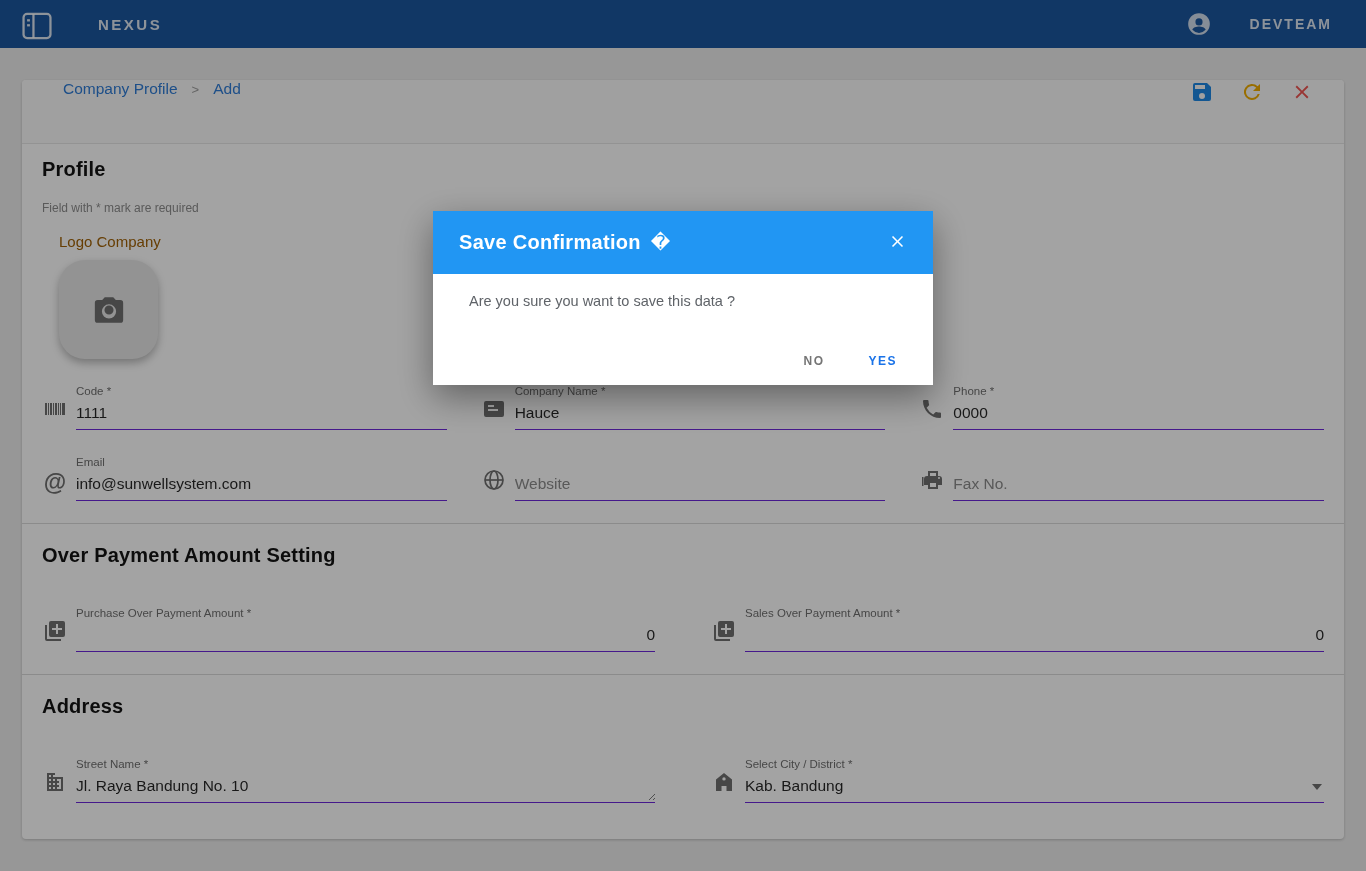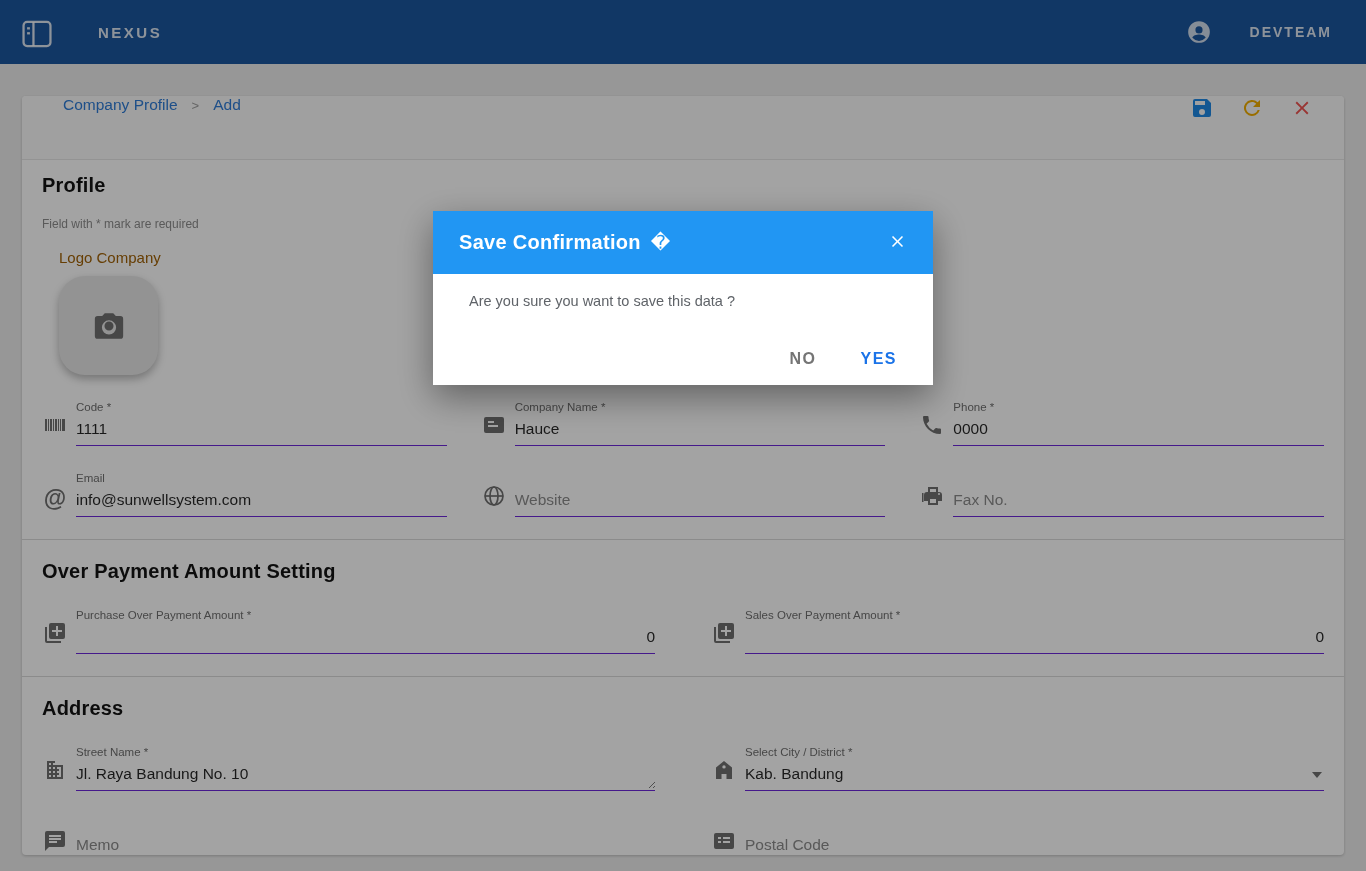--- a/index.html
+++ b/index.html
@@ -1,20 +1,20 @@
 <!DOCTYPE html>
 <html><head>
 <meta charset="utf-8">
 <style>
   * { margin:0; padding:0; box-sizing:border-box; }
   html,body { width:1366px; height:871px; overflow:hidden; }
   body { font-family:"Liberation Sans","DejaVu Sans",sans-serif; background:#ededed; position:relative; }
 
   
-  .navbar { height:64px; background:#1c569f; display:flex; align-items:center; padding:0 16px; position:relative; z-index:1; }
+  .navbar { height:48px; background:#1c569f; display:flex; align-items:center; padding:0 16px; position:relative; z-index:1; }
   .nav-toggle { width:34px; height:30px; margin-left:4px; cursor:pointer; color:rgba(255,255,255,.85); }
   .brand { margin-left:44px; color:rgba(255,255,255,.85); font-size:15px; font-weight:bold; letter-spacing:2.5px; }
   .nav-right { margin-left:auto; display:flex; align-items:center; gap:10px; padding-right:18px; }
   .avatar { width:26px; height:26px; color:rgba(255,255,255,.8); }
   .user-label { color:rgba(255,255,255,.85); font-size:14px; font-weight:bold; letter-spacing:2px;margin-left:28px; }
 
   
   .main { padding:32px 22px 0; }
   .card { background:#ffffff; border-radius:4px; height:759px; overflow:hidden; box-shadow:0 1px 3px rgba(0,0,0,.2); }
   .card-header { height:64px; background:#fafafa; border-bottom:1px solid #e6e6e6; display:flex; align-items:flex-start; padding:0 30px 0 41px; }
@@ -29,21 +29,21 @@
 
   .card-body { padding:14px 20px 0; }
   h2.sec { font-size:20px; font-weight:bold; color:#141414; letter-spacing:.2px; }
   .required-note { font-size:12px; color:#8d8d8d; margin-top:20px; }
 
   .logo-label { margin:18px 0 10px 17px; font-size:15px; color:#a16207; }
   .logo-box { margin-left:17px; width:99px; height:99px; border-radius:26px; background:#e7e7e7; box-shadow:0 4px 8px rgba(0,0,0,.28); display:flex; align-items:center; justify-content:center; cursor:pointer; }
   .logo-box svg { width:34px; height:34px; color:#6f6f6f; }
 
   .row3 { display:grid; grid-template-columns:1fr 1fr 1fr; column-gap:34px; margin-top:26px; }
-  .row2 { display:grid; grid-template-columns:1fr 1fr; column-gap:56px; margin-top:26px; }
+  .row2 { display:grid; grid-template-columns:1fr 1fr; column-gap:56px; margin-top:40px; }
   .fcell { display:flex; align-items:flex-end; }
   .ficon { width:26px; height:26px; color:#6f6f6f; margin:0 8px 8px 0; flex:none; display:flex; align-items:center; justify-content:center; }
   .ficon svg { width:24px; height:24px; }
   .ficon.at { font-size:23px; font-weight:bold; color:#6f6f6f; line-height:1; margin-bottom:6px; }
   .fbox { flex:1; position:relative; }
   .flabel { font-size:11.5px; color:#6f6f6f; display:block; height:15px; }
   .fbox input { width:100%; border:none; outline:none; background:transparent; border-bottom:1px solid #6d28d9; font-size:15.5px; color:rgba(0,0,0,.85); padding:4px 0 7px; font-family:inherit; }
   .fbox input::placeholder { color:#8b8b8b; opacity:1; }
   .fbox input.num { text-align:right; }
   .caret { position:absolute; right:2px; bottom:13px; width:0; height:0; border-left:5px solid transparent; border-right:5px solid transparent; border-top:6px solid #6f6f6f; cursor:pointer; }
@@ -54,21 +54,21 @@
 
   
   .scrim { position:fixed; inset:0; background:rgba(0,0,0,.36); z-index:5; }
   .modal { position:fixed; left:433px; top:211px; width:500px; height:174px; background:#ffffff; border-radius:0; z-index:6; box-shadow:0 12px 34px rgba(0,0,0,.4); overflow:hidden; }
   .modal-head { height:63px; background:#2196f3; display:flex; align-items:center; padding:0 26px; }
   .modal-title { color:#ffffff; font-size:20px; font-weight:bold; letter-spacing:.3px; }
   .modal-help { color:#ffffff; font-size:19px; margin-left:10px; }
   .modal-x { margin-left:auto; color:#ffffff; font-size:19px; cursor:pointer; line-height:1; }
   .modal-body { padding:19px 36px 0; font-size:14.5px; color:#5f6368; }
   .modal-actions { position:absolute; right:36px; bottom:17px; display:flex; gap:44px; }
-  .dlg-btn { font-size:16px; font-weight:bold; letter-spacing:1.5px; cursor:pointer; }
+  .dlg-btn { font-size:12px; font-weight:bold; letter-spacing:1.5px; cursor:pointer; }
   .dlg-no { color:#757575; }
   .dlg-yes { color:#1a73e8; }
 </style>
 </head>
 <body>
 
 <div class="navbar">
   <span class="nav-toggle">
     <svg viewBox="0 0 24 24" fill="none" stroke="currentColor" stroke-width="1.6">
       <rect x="2.5" y="3.5" width="19" height="17" rx="2.5"></rect>

